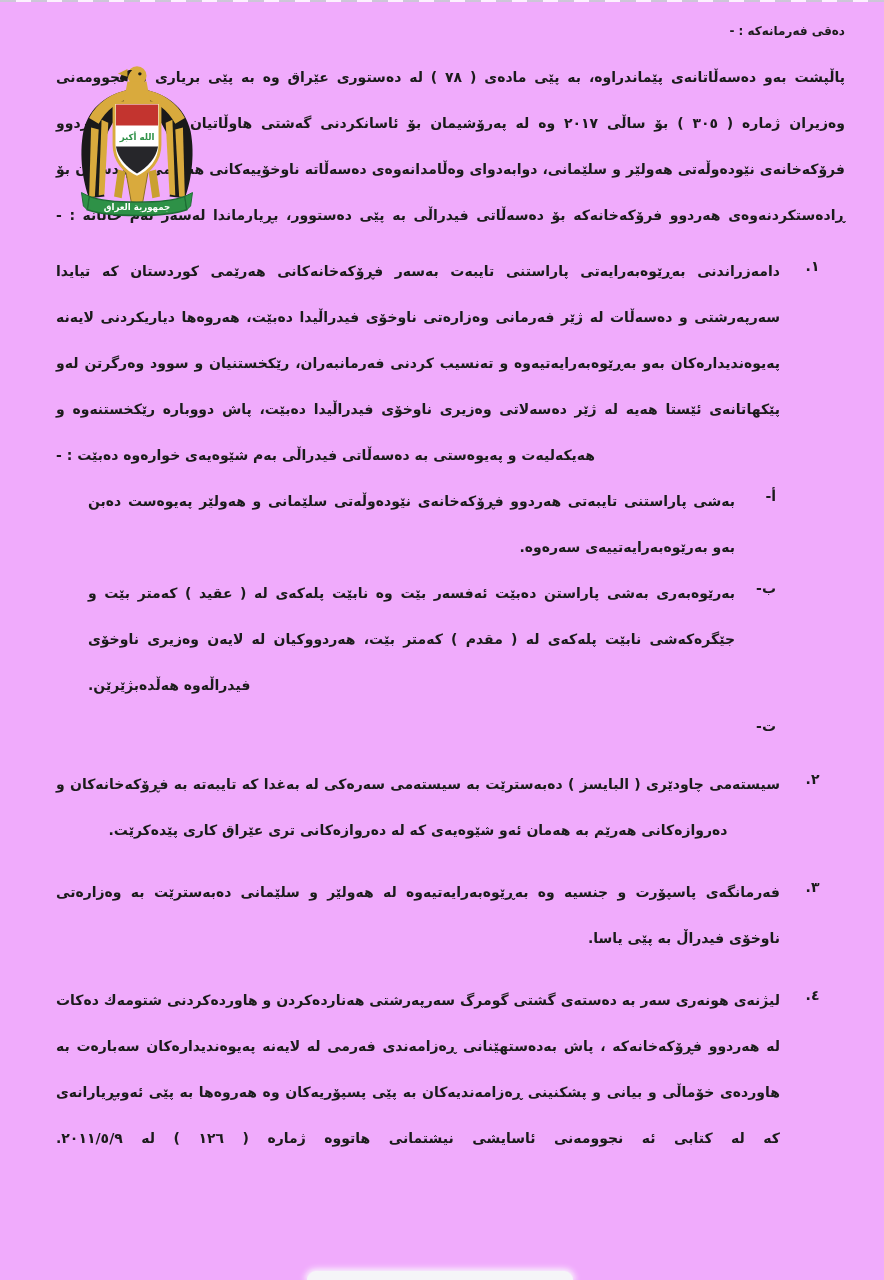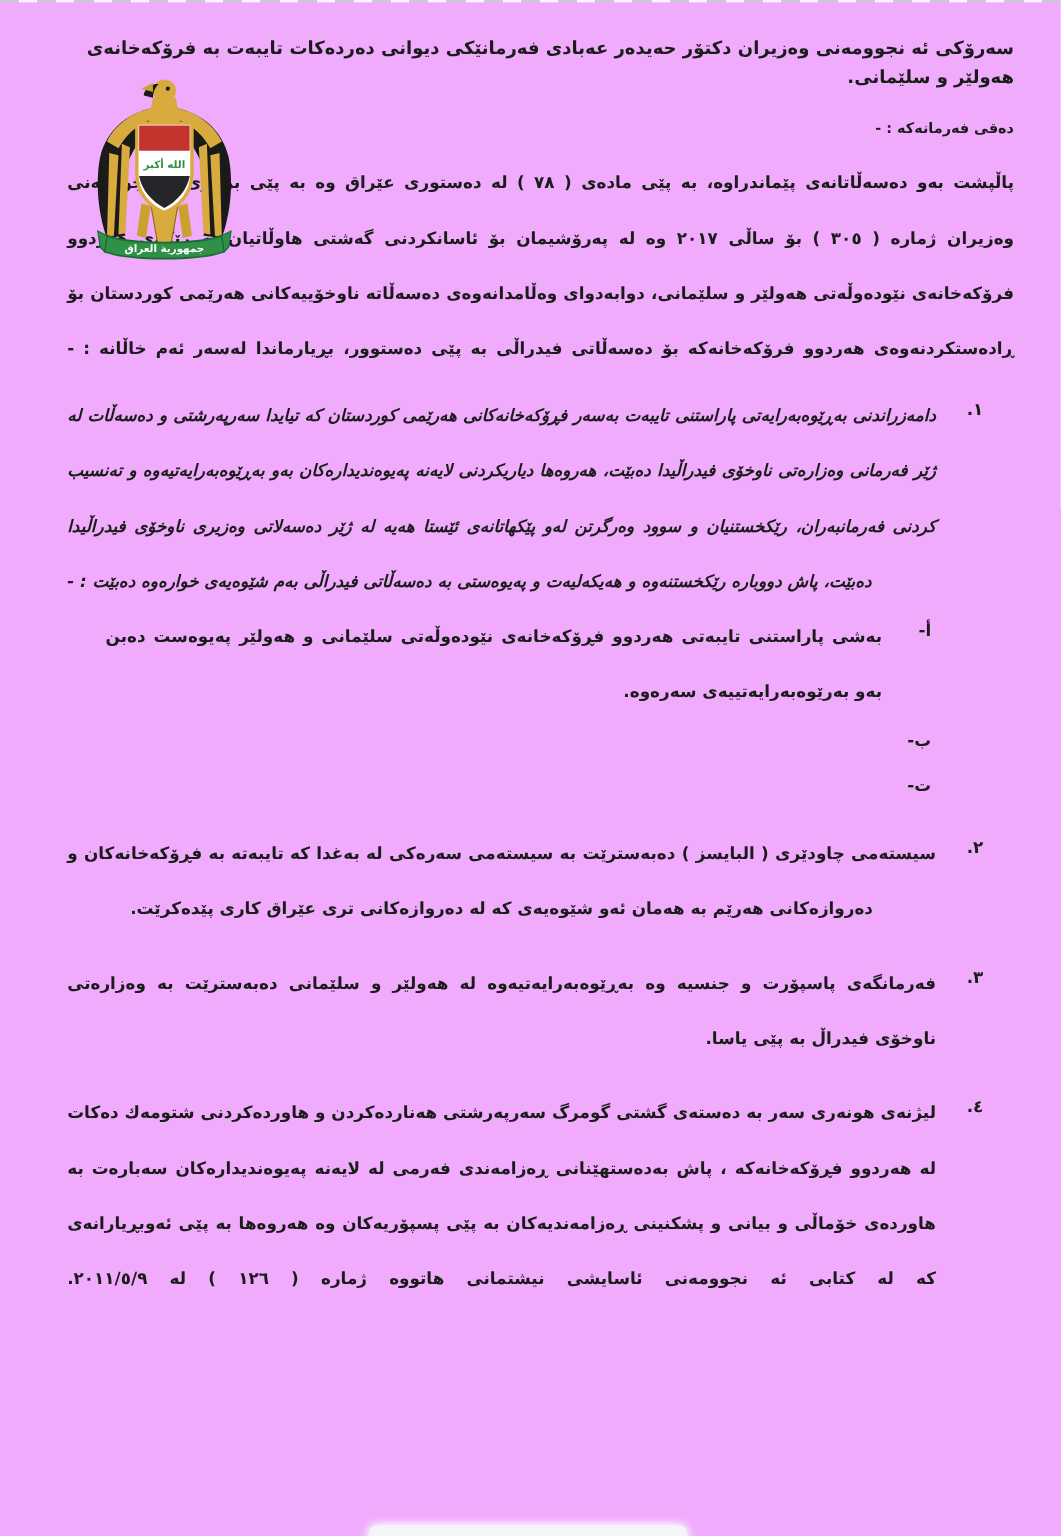--- a/index.html
+++ b/index.html
@@ -37,21 +37,21 @@
   .order-label { margin-top: 24px; font-size: 12px; text-align: right; }
 
   .para {
     margin: 0;
     font-size: 14px;
     line-height: 46px;
     text-align: justify;
     text-justify: inter-word;
   }
   .last-justify { text-align-last: justify; }
-  .last-left    { text-align-last: left; font-style: italic; }
+  .last-left    { text-align-last: left; }
   .last-center  { text-align-last: center; }
 
   .preamble { margin-top: 16px; }
 
   .item { display: flex; margin-top: 10px; }
   .item-gap { margin-top: 16px; }
   .num {
     flex: none; width: 65px;
     font-size: 14px; line-height: 36.5px;
     text-align: center;
@@ -111,36 +111,36 @@
       <path d="M20 146 C 40 154, 100 154, 120 146 L 122 160 C 100 168, 40 168, 18 160 Z" fill="#2e9147" stroke="#1c6b33" stroke-width="1.5"></path>
       <path d="M20 146 L 12 142 L 14 156 L 18 160 Z" fill="#2e9147" stroke="#1c6b33" stroke-width="1"></path>
       <path d="M120 146 L 128 142 L 126 156 L 122 160 Z" fill="#2e9147" stroke="#1c6b33" stroke-width="1"></path>
       <text x="70" y="160" font-size="9" fill="#ffffff" text-anchor="middle" font-family="DejaVu Sans, sans-serif" font-weight="bold">جمهورية العراق</text>
     </svg>
   </div>
 
   <div class="content">
 
 
-    <div class="subject">سەرۆکی ئە نجوومەنی وەزیران دکتۆر حەیدەر عەبادی فەرمانێکی دیوانی دەردەکات تایبەت بە فرۆکەخانەی هەولێر و سلێمانی.</div>
 
     <div class="order-label">دەقی فەرمانەکە : -</div>
 
     <p class="para preamble last-justify">پاڵپشت بەو دەسەڵاتانەی پێماندراوە، بە پێی مادەی ( ٧٨ ) لە دەستوری عێراق وە بە پێی بریاری ئە نجوومەنی وەزیران ژمارە ( ٣٠٥ ) بۆ ساڵی ٢٠١٧ وە لە پەرۆشیمان بۆ ئاسانکردنی گەشتی هاوڵاتیان لە رێگەی هەردوو فرۆکەخانەی نێودەوڵەتی هەولێر و سلێمانی، دوابەدوای وەڵامدانەوەی دەسەڵاتە ناوخۆییەکانی هەرێمی کوردستان بۆ ڕادەستکردنەوەی هەردوو فرۆکەخانەکە بۆ دەسەڵاتی فیدراڵی بە پێی دەستوور، بڕیارماندا لەسەر ئەم خاڵانە : -</p>
 
     <div class="item">
       <div class="num">١.</div>
       <div class="itext">
         <p class="para last-left">دامەزراندنی بەڕێوەبەرایەتی پاراستنی تایبەت بەسەر فڕۆکەخانەکانی هەرێمی کوردستان کە تیایدا سەرپەرشتی و دەسەڵات لە ژێر فەرمانی وەزارەتی ناوخۆی فیدراڵیدا دەبێت، هەروەها دیاریکردنی لایەنە پەیوەندیدارەکان بەو بەڕێوەبەرایەتیەوە و تەنسیب کردنی فەرمانبەران، رێکخستنیان و سوود وەرگرتن لەو پێکهاتانەی ئێستا هەیە لە ژێر دەسەلاتی وەزیری ناوخۆی فیدراڵیدا دەبێت، پاش دووبارە رێکخستنەوە و هەیکەلیەت و پەیوەستی بە دەسەڵاتی فیدراڵی بەم شێوەیەی خوارەوە دەبێت : -</p>
         <div class="sub">
           <div class="marker">أ-</div>
           <p class="para">بەشی پاراستنی تایبەتی هەردوو فڕۆکەخانەی نێودەوڵەتی سلێمانی و هەولێر پەیوەست دەبن بەو بەرێوەبەرایەتییەی سەرەوە.</p>
         </div>
         <div class="sub">
           <div class="marker">ب-</div>
+          <p class="para last-left">بەرێوەبەری بەشی پاراستن دەبێت ئەفسەر بێت وە نابێت پلەکەی لە ( عقید ) کەمتر بێت و جێگرەکەشی نابێت پلەکەی لە ( مقدم ) کەمتر بێت، هەردووکیان لە لایەن وەزیری ناوخۆی فیدراڵەوە هەڵدەبژێرێن.</p>
         </div>
         <div class="sub">
           <div class="marker">ت-</div>
         </div>
       </div>
     </div>
 
     <div class="item item-gap">
       <div class="num">٢.</div>
       <div class="itext">

